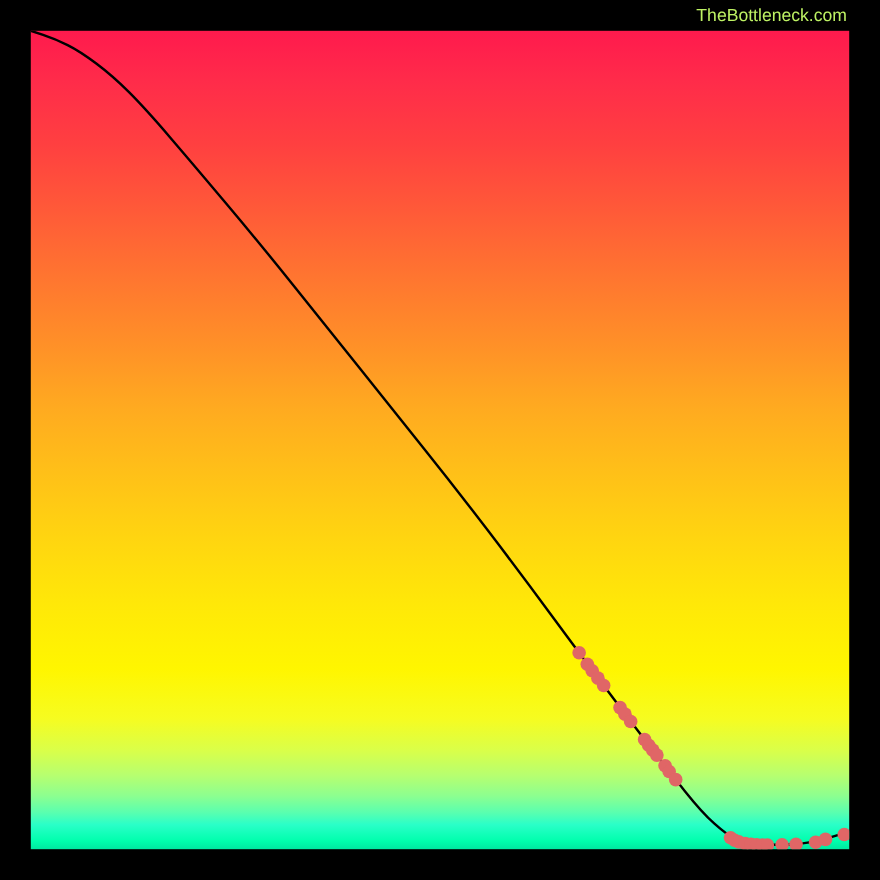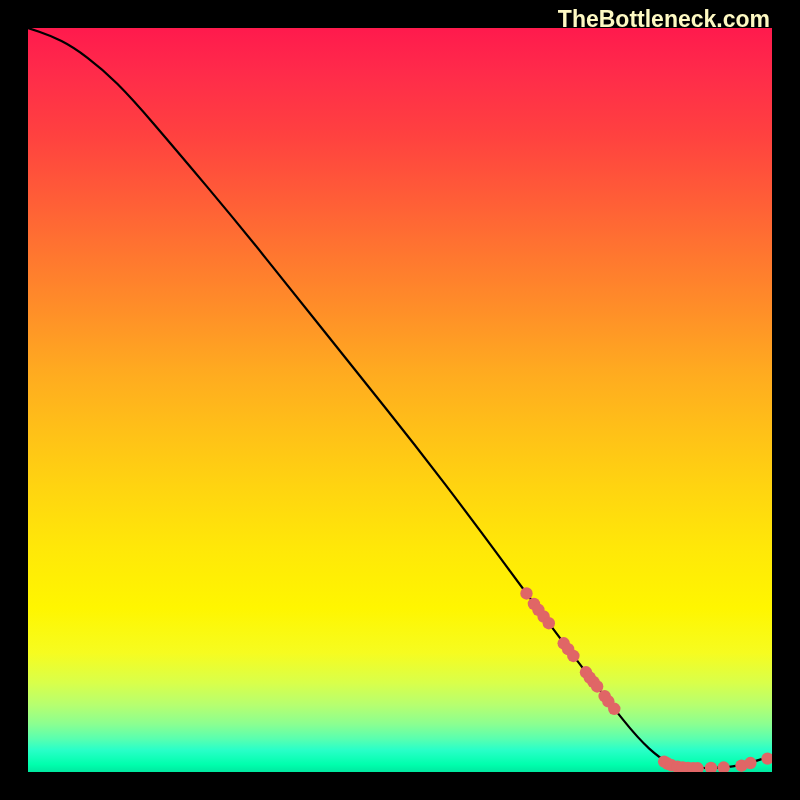--- a/index.html
+++ b/index.html
@@ -41,23 +41,23 @@
       #8cff90 93.5%,
       #5affaf 95.5%,
       #2affc8 97%,
       #00ffad 99%,
       #00e8a0 100%);
   }
   .watermark {
     position: absolute;
     top: 6px;
     right: 30px;
-    color: #fef9c3;
-    font-size: 23px;
-    font-weight: 700;
+    color: #bef264;
+    font-size: 16px;
+    font-weight: 400;
     letter-spacing: 0px;
     user-select: none;
   }
   svg.overlay {
     position: absolute;
     left: 0;
     top: 0;
     width: 744px;
     height: 744px;
   }

